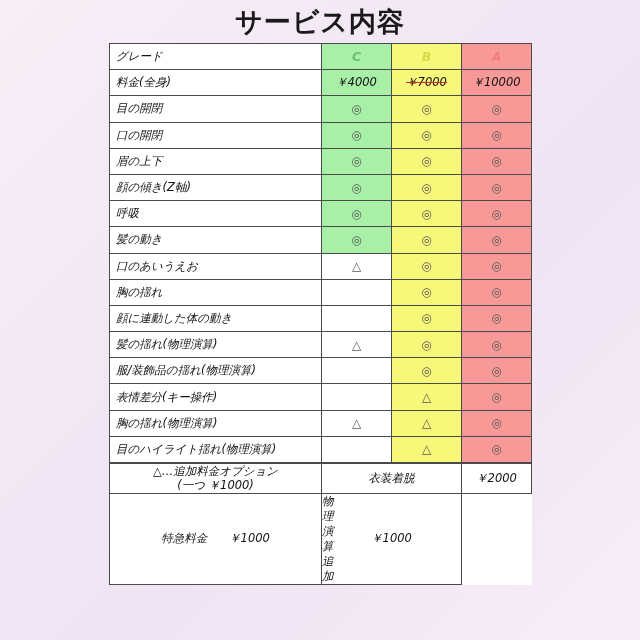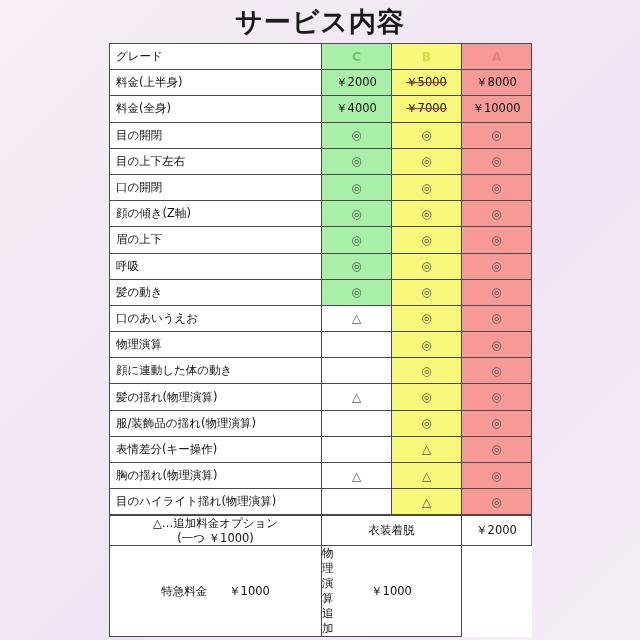--- a/index.html
+++ b/index.html
@@ -31,20 +31,21 @@
   }
   .table-wrap {
     margin: 0 auto;
     width: 422px;
   }
   table {
     border-collapse: collapse;
     width: 422px;
     table-layout: fixed;
     background: #ffffff;
+    font-style: italic;
   }
   td, th {
     border: 1px solid #4a4a4a;
     font-size: 11.5px;
     color: #111;
     padding: 0;
     height: 25.2px;
     text-align: center;
     vertical-align: middle;
     font-family: "DejaVu Sans", "Liberation Sans", sans-serif;
@@ -112,60 +113,48 @@
           <col class="c-a">
       </colgroup>
       <tbody>
         <tr>
           <td class="label">グレード</td>
           <td class="cell-c hdr hdr-c">C</td>
           <td class="cell-b hdr hdr-b">B</td>
           <td class="cell-a hdr hdr-a">A</td>
         </tr>
 
-        <tr>
-          <td class="label">料金(上半身)</td>
-          <td class="cell-c">￥2000</td>
-          <td class="cell-b strike">￥5000</td>
-          <td class="cell-a">￥8000</td>
-        </tr>
 
         <tr>
           <td class="label">料金(全身)</td>
           <td class="cell-c">￥4000</td>
           <td class="cell-b strike">￥7000</td>
           <td class="cell-a">￥10000</td>
         </tr>
 
         <tr>
           <td class="label">目の開閉</td>
           <td class="cell-c mark">◎</td>
           <td class="cell-b mark">◎</td>
           <td class="cell-a mark">◎</td>
         </tr>
         <tr>
-          <td class="label">目の上下左右</td>
-          <td class="cell-c mark">◎</td>
-          <td class="cell-b mark">◎</td>
-          <td class="cell-a mark">◎</td>
-        </tr>
-        <tr>
           <td class="label">口の開閉</td>
           <td class="cell-c mark">◎</td>
           <td class="cell-b mark">◎</td>
           <td class="cell-a mark">◎</td>
         </tr>
         <tr>
+          <td class="label">眉の上下</td>
+          <td class="cell-c mark">◎</td>
+          <td class="cell-b mark">◎</td>
+          <td class="cell-a mark">◎</td>
+        </tr>
+        <tr>
           <td class="label">顔の傾き(Z軸)</td>
-          <td class="cell-c mark">◎</td>
-          <td class="cell-b mark">◎</td>
-          <td class="cell-a mark">◎</td>
-        </tr>
-        <tr>
-          <td class="label">眉の上下</td>
           <td class="cell-c mark">◎</td>
           <td class="cell-b mark">◎</td>
           <td class="cell-a mark">◎</td>
         </tr>
         <tr>
           <td class="label">呼吸</td>
           <td class="cell-c mark">◎</td>
           <td class="cell-b mark">◎</td>
           <td class="cell-a mark">◎</td>
         </tr>
@@ -175,21 +164,21 @@
           <td class="cell-b mark">◎</td>
           <td class="cell-a mark">◎</td>
         </tr>
         <tr>
           <td class="label">口のあいうえお</td>
           <td class="cell-white mark">△</td>
           <td class="cell-b mark">◎</td>
           <td class="cell-a mark">◎</td>
         </tr>
         <tr>
-          <td class="label">物理演算</td>
+          <td class="label">胸の揺れ</td>
           <td class="cell-white mark"></td>
           <td class="cell-b mark">◎</td>
           <td class="cell-a mark">◎</td>
         </tr>
         <tr>
           <td class="label">顔に連動した体の動き</td>
           <td class="cell-white mark"></td>
           <td class="cell-b mark">◎</td>
           <td class="cell-a mark">◎</td>
         </tr>

